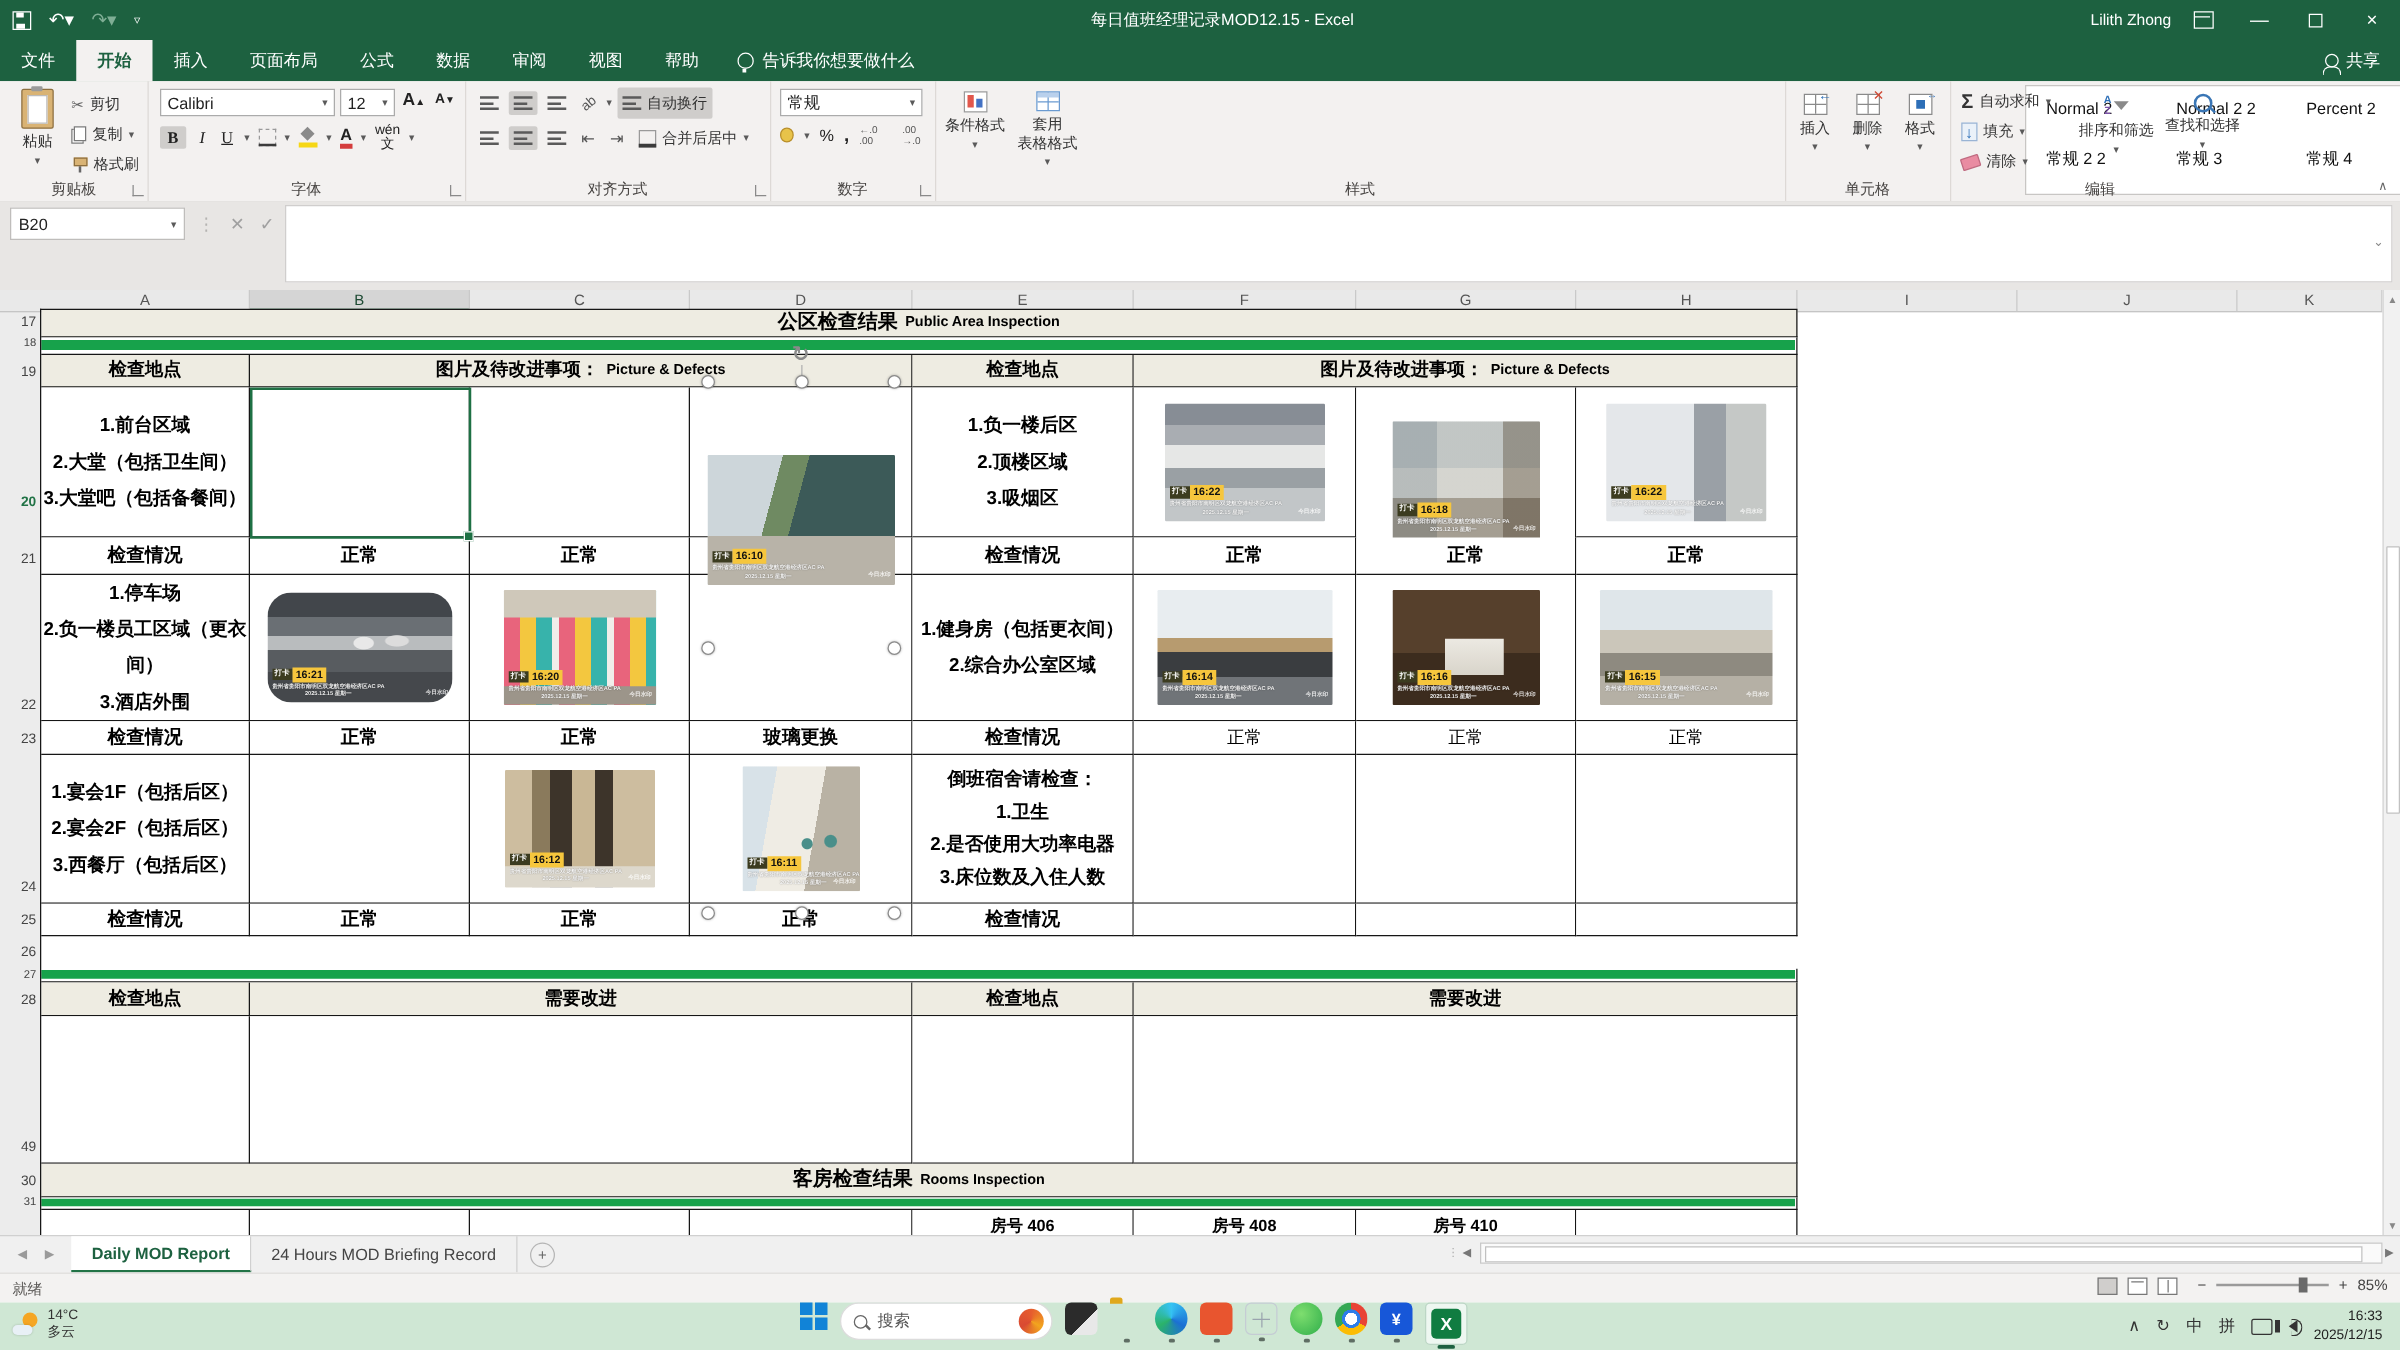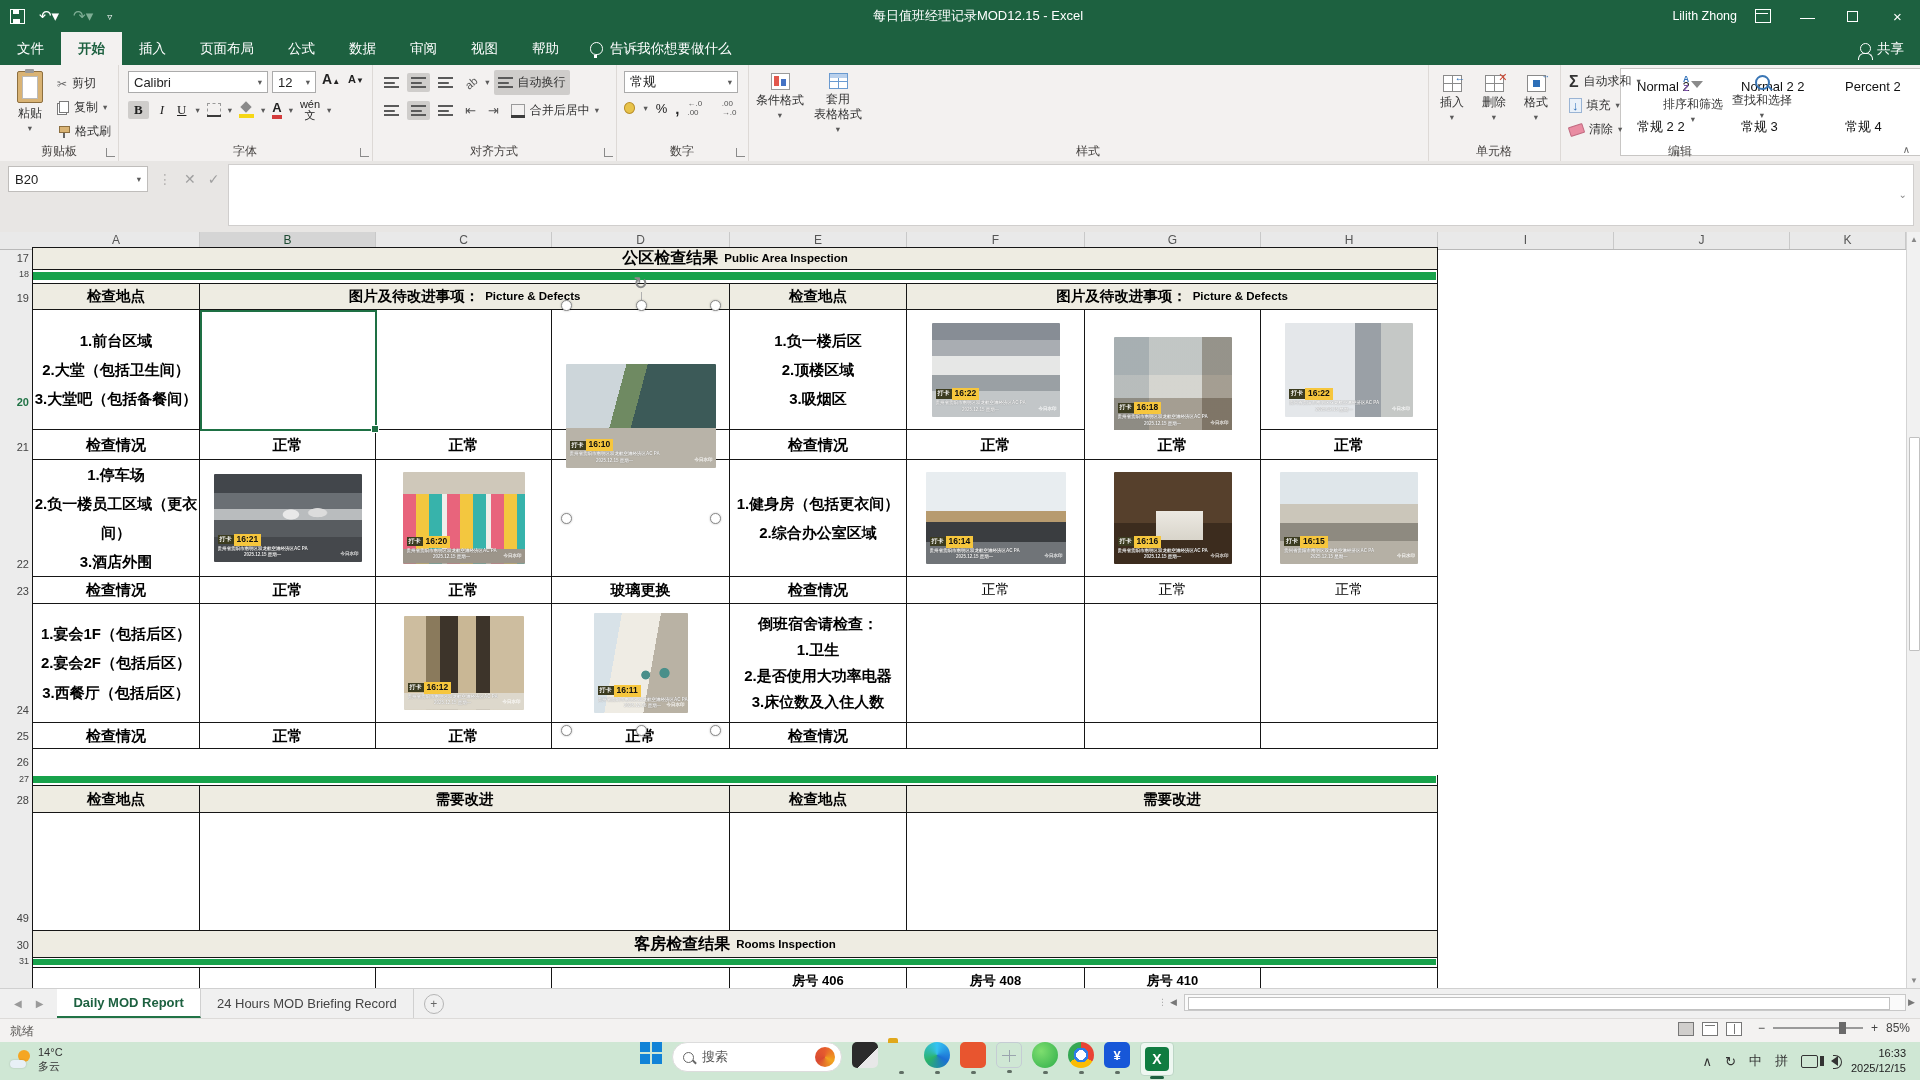--- a/index.html
+++ b/index.html
@@ -123,21 +123,21 @@
   .ph{position:relative;width:128px;height:94px;border-radius:1px;overflow:hidden;flex:none;}
   .wm{position:absolute;left:4px;bottom:3px;text-align:center;}
   .badge{display:flex;align-items:center;width:max-content;}
   .bt{background:#3c3c20;color:#fff;font-size:6px;padding:1px 2px;line-height:1.2;}
   .btime{background:#f6c63d;color:#111;font-weight:700;font-size:8.5px;padding:0 3px;line-height:1.4;}
   .wml{font-size:4.5px;color:rgba(255,255,255,.92);line-height:1.5;text-shadow:0 0 1px rgba(0,0,0,.5);max-width:110px;overflow:hidden;white-space:nowrap;}
   .wmr{position:absolute;right:3px;bottom:3px;font-size:4.5px;color:rgba(255,255,255,.85);}
   .ph-f20{background:linear-gradient(180deg,#878d95 0 18%,#a9adb2 18% 35%,#e6e7e6 35% 55%,#9aa0a4 55% 72%,#c2c6c8 72% 100%);}
   .ph-g20{background:linear-gradient(90deg,#c9ced0 0 30%,#e9e9e6 30% 75%,#b4ada2 75% 100%),linear-gradient(180deg,#d4d9da 0 40%,#e9e9e6 40% 65%,#b4ada2 65% 100%);background-blend-mode:multiply;}
   .ph-h20{background:linear-gradient(90deg,#e4e7ea 0 55%,#9aa0a6 55% 75%,#c5c8c6 75% 100%);}
-  .ph-b22{background:radial-gradient(ellipse at 52% 46%,#e8e8e8 0 7%,transparent 8%),radial-gradient(ellipse at 70% 44%,#dcdcdc 0 6%,transparent 7%),linear-gradient(180deg,#42464b 0 22%,#6a6f74 22% 40%,#b9bcbe 40% 52%,#585c60 52% 72%,#45484c 72% 100%);}
+  .ph-b22{background:radial-gradient(ellipse at 52% 46%,#e8e8e8 0 7%,transparent 8%),radial-gradient(ellipse at 70% 44%,#dcdcdc 0 6%,transparent 7%),linear-gradient(180deg,#42464b 0 22%,#6a6f74 22% 40%,#b9bcbe 40% 52%,#585c60 52% 72%,#45484c 72% 100%);border-radius:19px;}
   .ph-c22{background:linear-gradient(#cfc8ba,#cfc8ba) 0 0/100% 24% no-repeat,linear-gradient(#9c958a,#9c958a) 0 100%/100% 16% no-repeat,repeating-linear-gradient(90deg,#e8647c 0 13px,#f3c73f 13px 26px,#37b3ab 26px 39px,#f0eeea 39px 44px);}
   .ph-d22{background:linear-gradient(180deg,transparent 0 62%,#b8b3a8 62% 100%),linear-gradient(105deg,#cdd6da 0 34%,#6f8a62 34% 46%,#3c5a58 46% 100%);}
   .ph-f22{background:linear-gradient(180deg,#e8edf0 0 42%,#b79b6f 42% 54%,#3a3d40 54% 76%,#707478 76% 100%);}
   .ph-g22{background:linear-gradient(#ece9e2,#d8d4ca) 60% 62%/40% 32% no-repeat,linear-gradient(180deg,#56402c 0 55%,#3c2c1e 55% 100%);}
   .ph-h22{background:linear-gradient(180deg,#dfe6ea 0 35%,#cbc6ba 35% 55%,#8e8a80 55% 75%,#b5b0a5 75% 100%);}
   .ph-c24{background:linear-gradient(#ddd8cc,#ddd8cc) 0 100%/100% 18% no-repeat,linear-gradient(90deg,#cdbd9f 0 18%,#8a7a5c 18% 30%,#3d342a 30% 45%,#c9b795 45% 60%,#3d342a 60% 72%,#cdbd9f 72% 100%);}
   .ph-d24{background:radial-gradient(circle at 55% 62%,#4a8f8a 0 5%,transparent 6%),radial-gradient(circle at 75% 60%,#4a8f8a 0 5%,transparent 6%),linear-gradient(100deg,#d8e2e8 0 25%,#efece4 25% 60%,#b9b2a4 60% 100%);}
   
   .selwrap{position:relative;flex:none;}
   .hdl{position:absolute;width:9px;height:9px;border-radius:50%;background:#fff;border:1px solid #8b8b8b;box-shadow:0 0 2px rgba(0,0,0,.3);z-index:6;}

